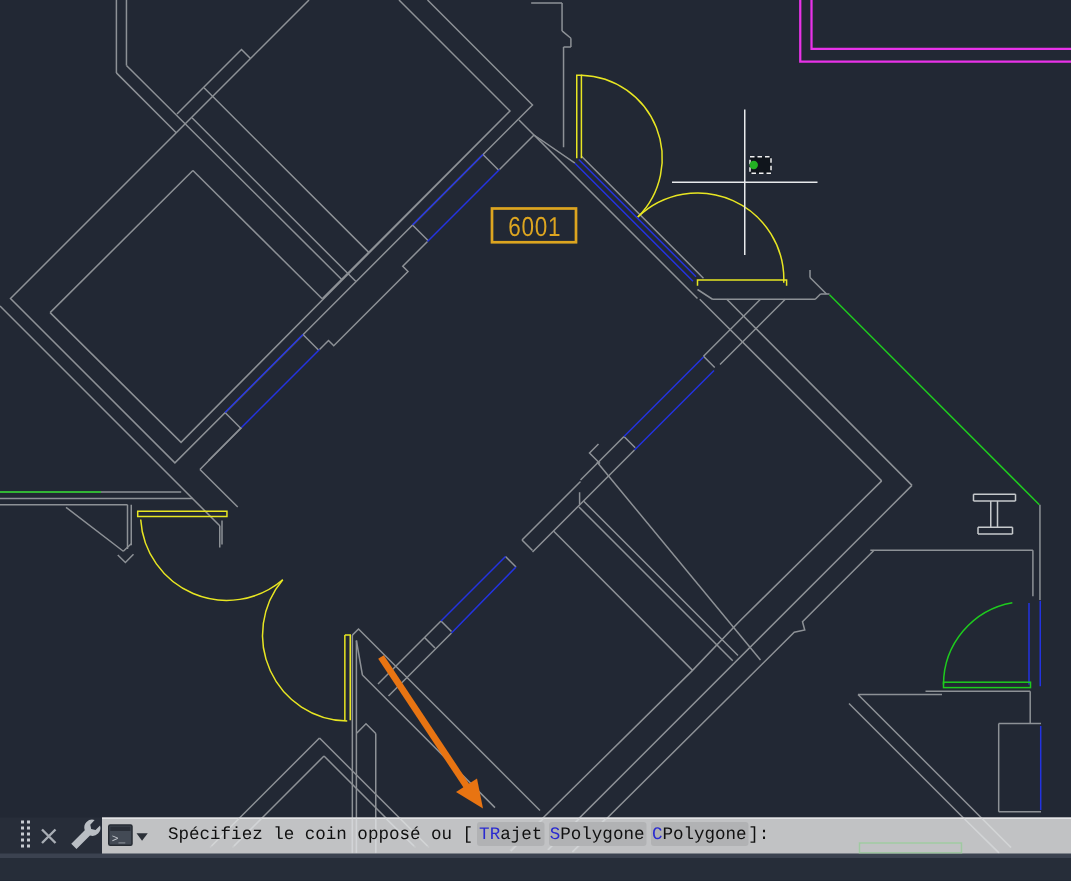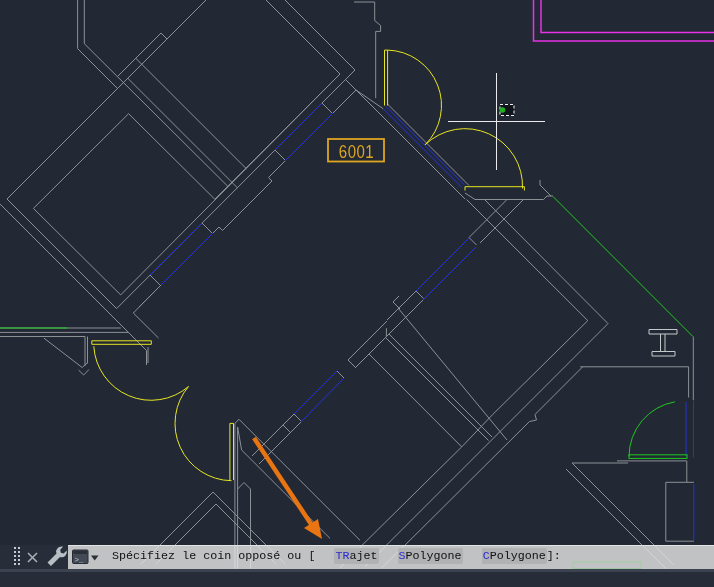--- a/index.html
+++ b/index.html
@@ -3,21 +3,21 @@
 <meta charset="utf-8">
 <style>
   html,body{margin:0;padding:0;background:#222834;width:714px;height:587px;overflow:hidden;}
   #app{position:relative;width:592px;height:587px;font-family:"Liberation Sans",sans-serif;}
   #cv{position:absolute;left:0;top:0;}
   #cmdfield{position:absolute;left:68px;top:545px;width:646px;height:24px;background:rgba(206,207,208,0.93);border-top:1px solid #e3e4e5;}
   #cmdicons{position:absolute;left:0;top:545px;width:68px;height:25px;background:#272d39;}
   #divider{position:absolute;left:0;top:569px;width:714px;height:3px;background:#3b4250;}
   #status{position:absolute;left:0;top:572px;width:714px;height:15px;background:#262d39;}
   #cmdtext{position:absolute;left:0px;top:545px;width:714px;height:24px;font-family:"Liberation Mono",monospace;font-size:11.7px;color:#101010;line-height:23px;white-space:pre;}
-  .chip{background:#b1b2b4;border-radius:2px;padding:1px 1px;margin-left:19px;}
+  .chip{background:#b1b2b4;border-radius:2px;padding:1px 1px;margin-left:3px;}
   .bl{color:#2a2ad0;}
 </style>
 </head>
 <body>
 <div id="app">
 <svg id="cv" width="714" height="587" viewBox="0 0 714 587">
   <rect x="0" y="0" width="714" height="587" fill="#222834"></rect>
   <g stroke="#8d9196" stroke-width="1" fill="none" stroke-linecap="butt">
 
     <g>

